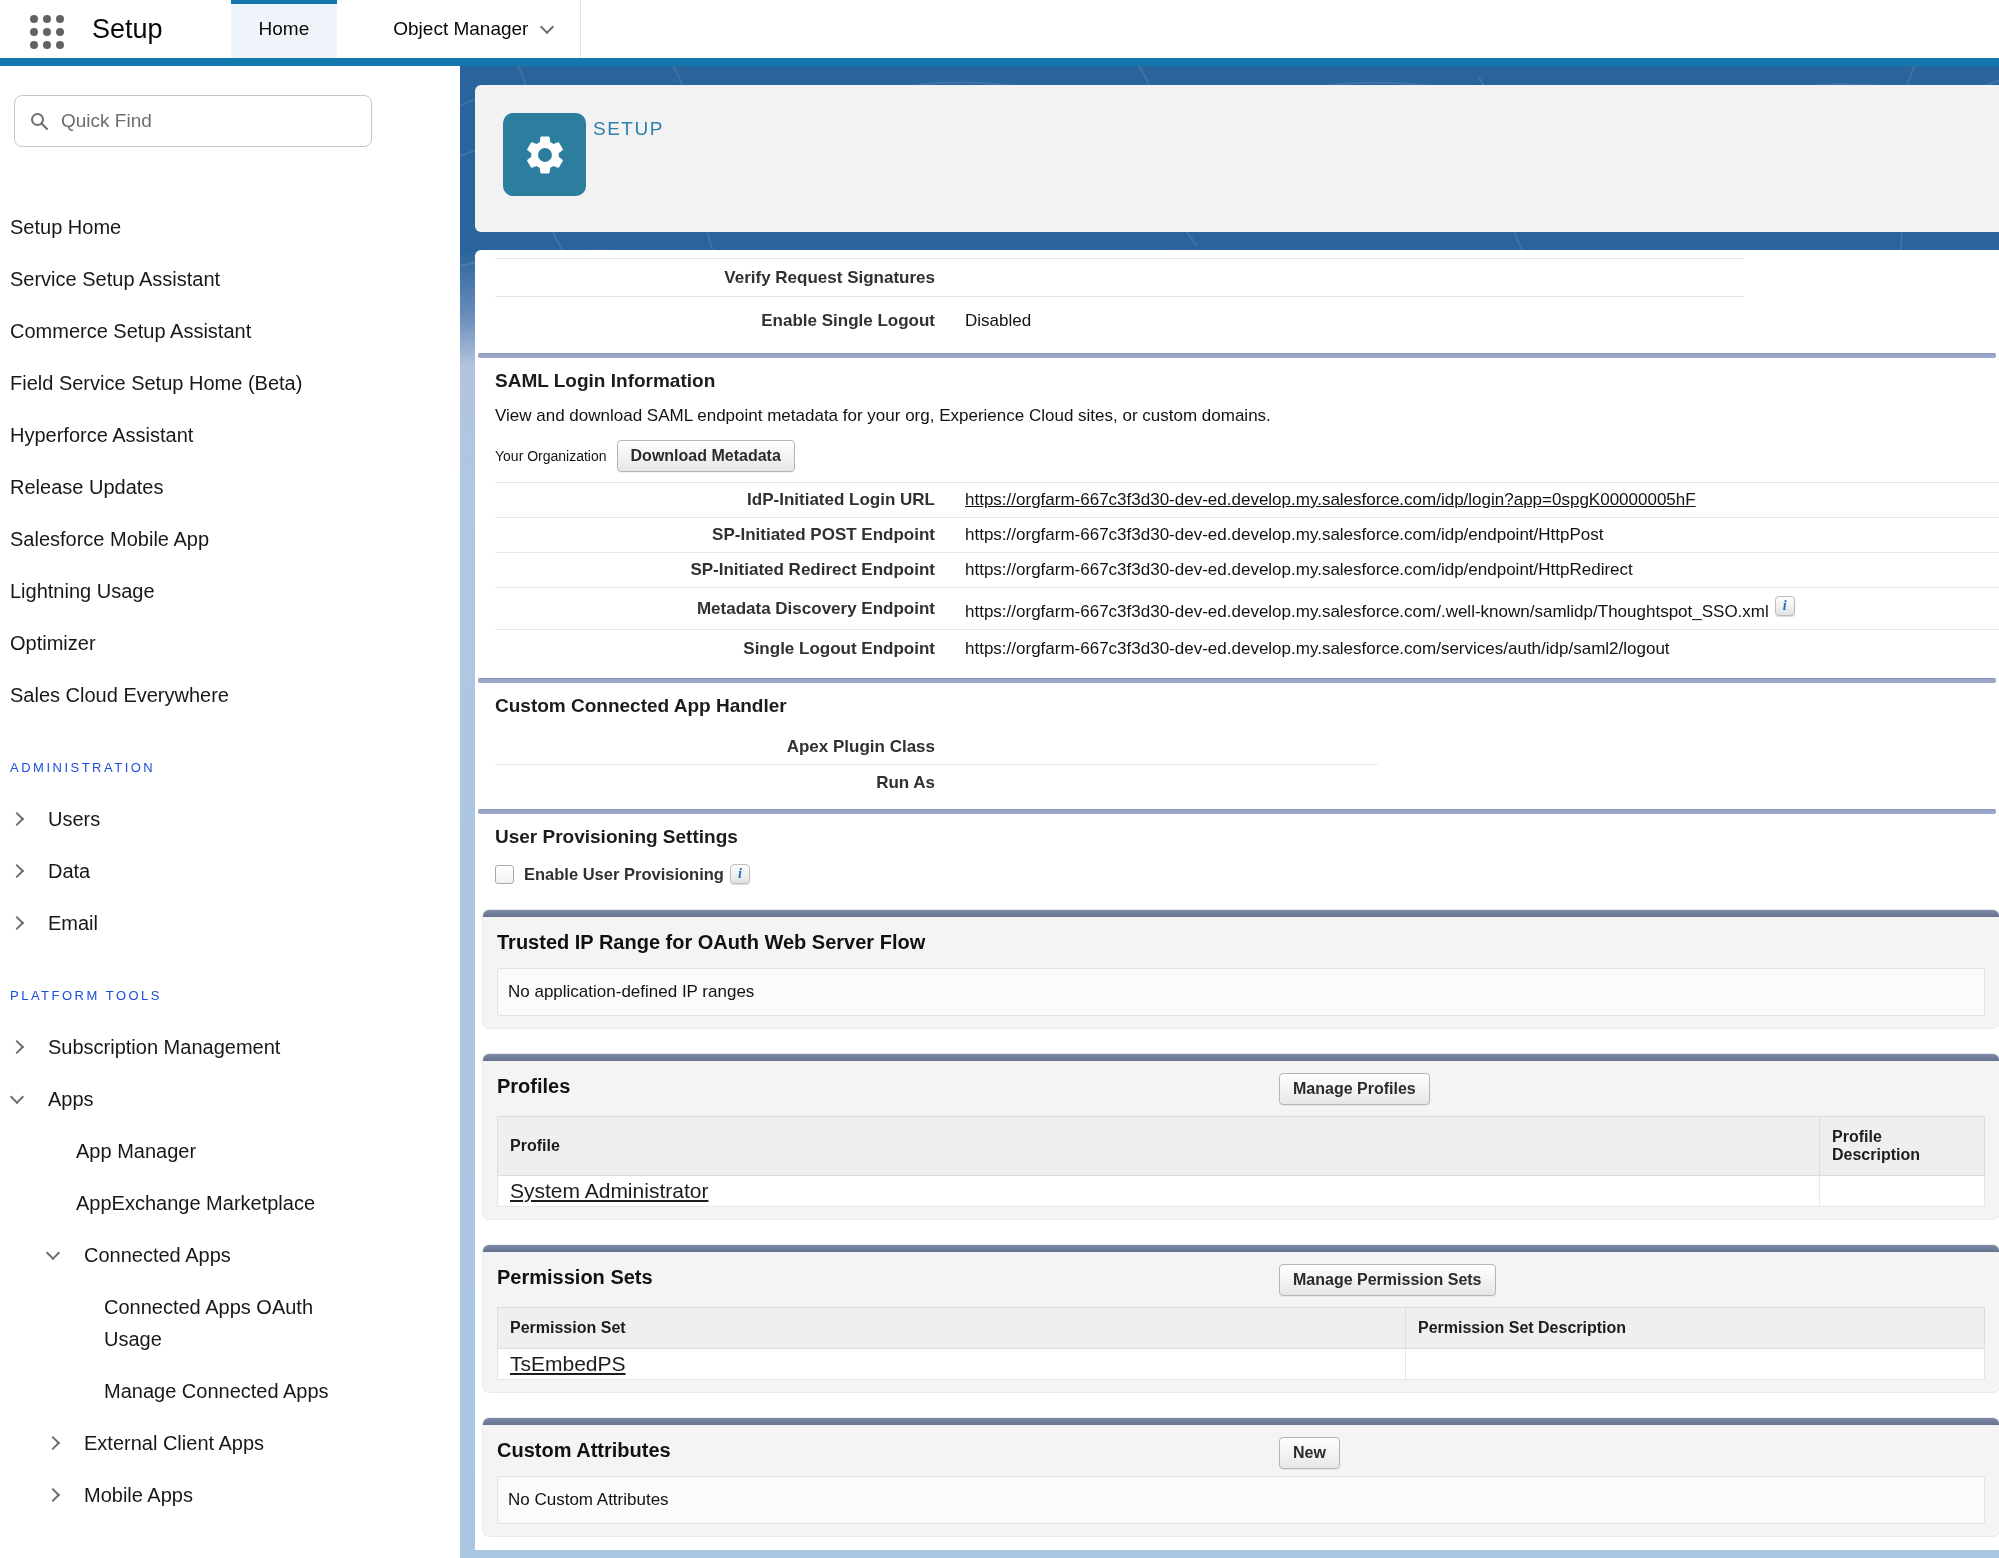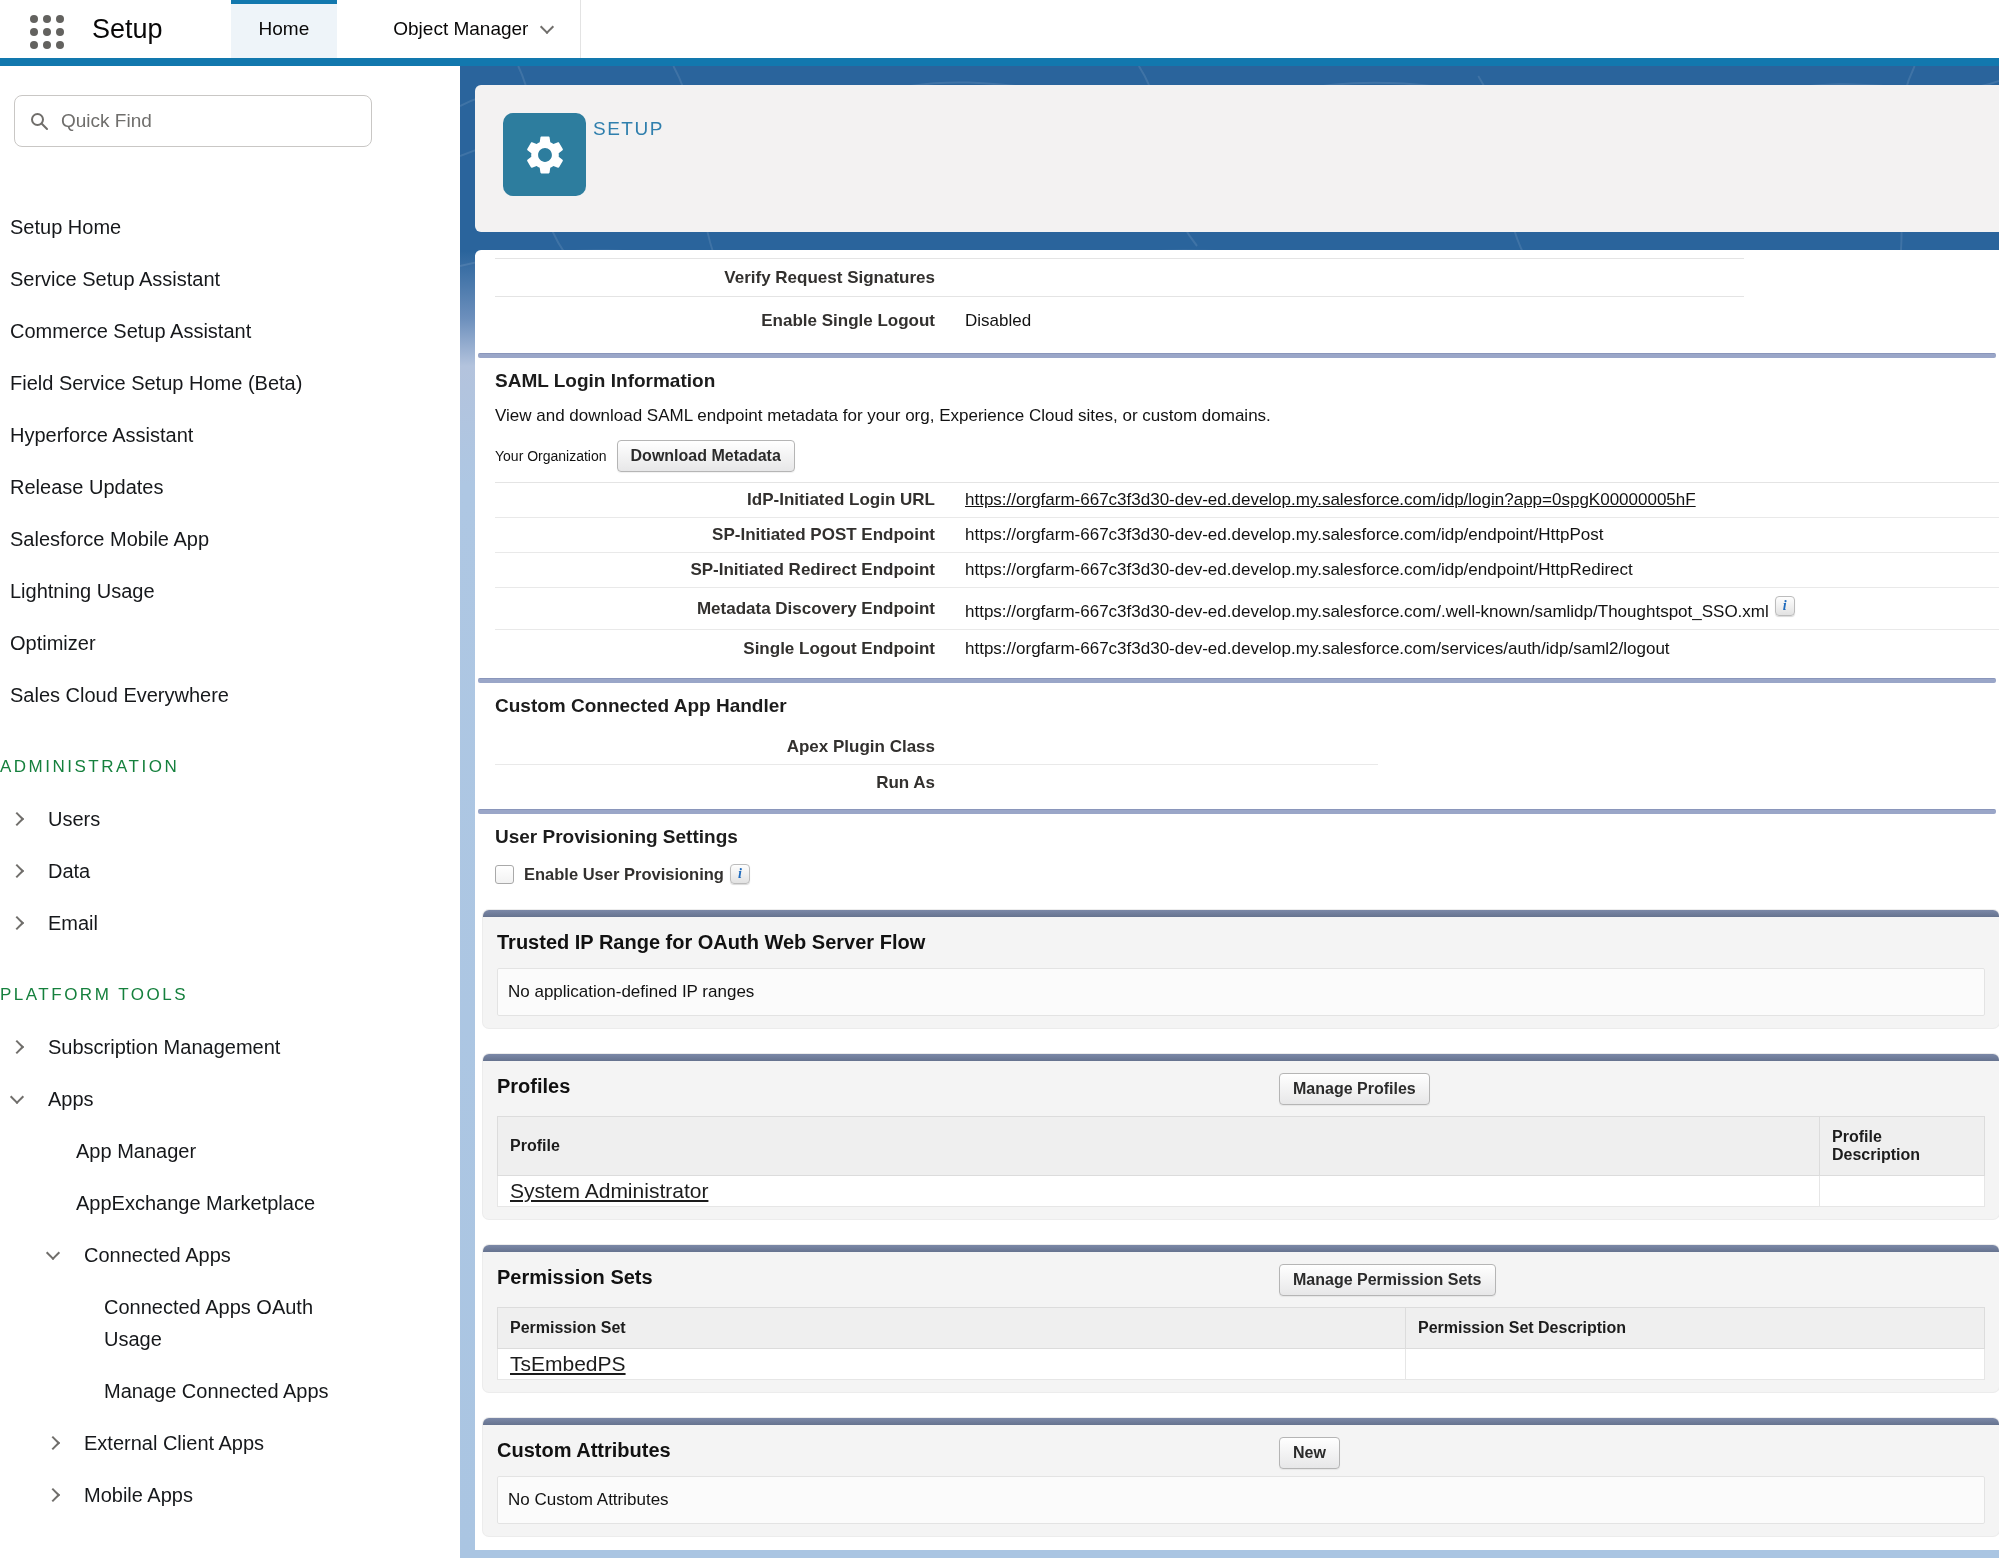--- a/index.html
+++ b/index.html
@@ -23,21 +23,21 @@
   .row { display:flex; height:1492px; }
 
   
   .sidebar { width:460px; background:#fff; overflow:hidden; flex:none; }
   .qf { margin:29px 0 0 14px; width:358px; height:52px; border:1px solid #c9c7c5; border-radius:8px; display:flex; align-items:center; padding:0 14px; background:#fff; }
   .qf svg { flex:none; margin-right:12px; }
   .qf-input { border:none; outline:none; font-size:19px; width:100%; font-family:"Liberation Sans",sans-serif; color:#181818; }
   .qf-input::placeholder { color:#6f6e6c; }
   .side-list { margin-top:54px; }
   .si { height:52px; display:flex; align-items:center; padding-left:10px; font-size:20px; color:#16181b; cursor:pointer; }
-  .sec-h { margin-top:20px; height:52px; display:flex; align-items:center; font-size:17px; letter-spacing:2.5px; color:#15803d; }
+  .sec-h { margin-top:20px; height:52px; display:flex; align-items:center; padding-left:10px; font-size:13px; letter-spacing:2.5px; color:#1d4ed8; }
   .ti { min-height:52px; display:flex; align-items:center; font-size:20px; color:#16181b; cursor:pointer; }
   .ti .chevbox { width:26px; display:flex; justify-content:flex-start; flex:none; }
   .ti.l1 { padding-left:12px; }
   .ti.l1 .label { margin-left:10px; }
   .ti.l2c { padding-left:48px; }
   .ti.l2c .label { margin-left:10px; }
   .ti.l2 { padding-left:76px; }
   .ti.l3 { padding-left:104px; }
   .ti.wrap { align-items:flex-start; padding-top:10px; padding-bottom:10px; }
   .ti.wrap .label { line-height:32px; max-width:225px; }

